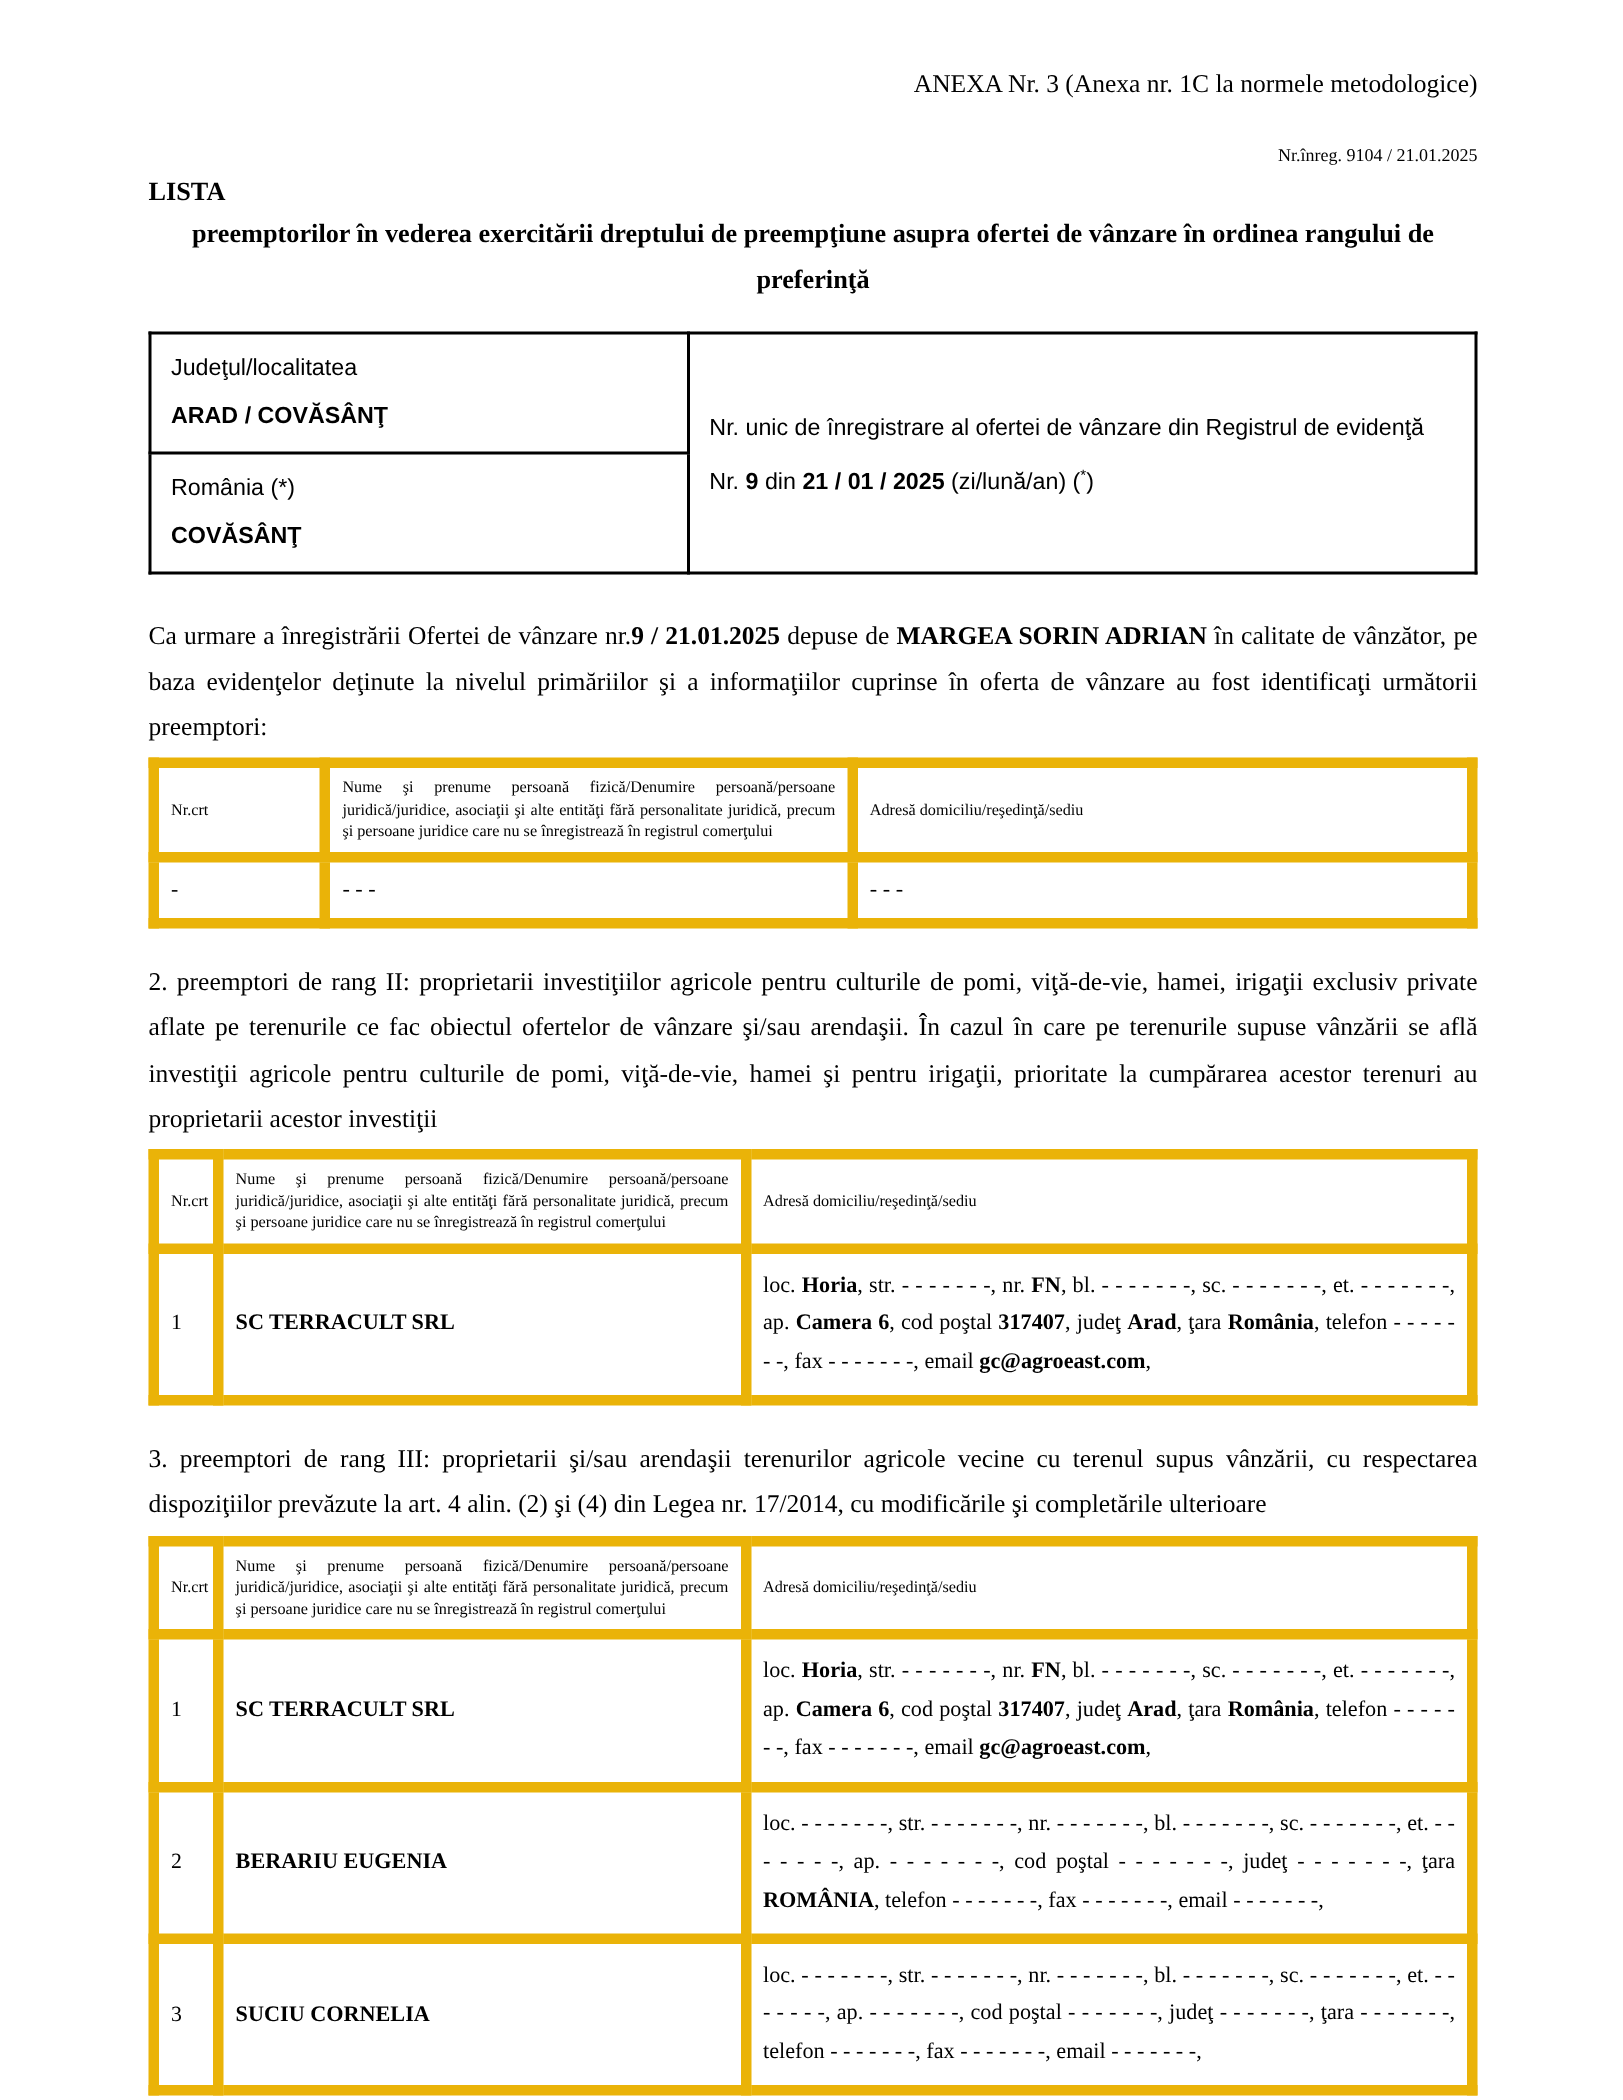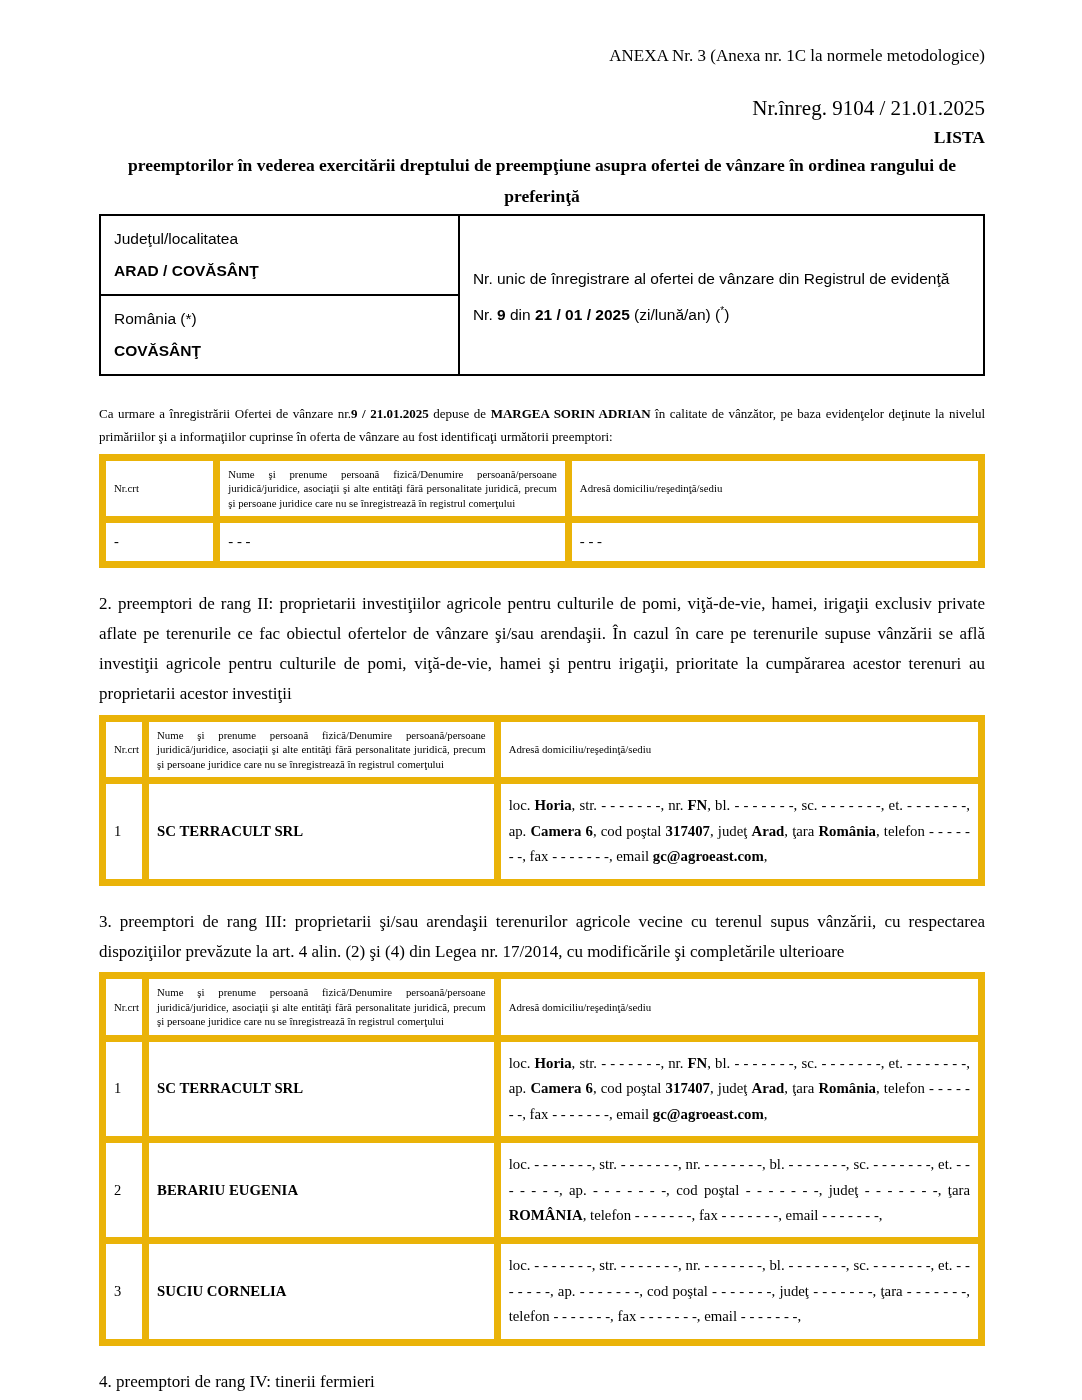--- a/index.html
+++ b/index.html
@@ -6,39 +6,39 @@
   html,body { background:#e8e8e8; }
   .page {
     width:1082px; height:1400px; background:#ffffff; margin:0 auto;
     position:relative; color:#000;
     font-family:"Liberation Serif","DejaVu Serif",serif;
     overflow:hidden;
   }
   .content { position:absolute; left:99px; top:0; width:886px; }
 
   .annex-line { margin-top:46px; text-align:right; font-size:17px; }
-  .reg-line   { margin-top:30px; text-align:right; font-size:21px; }
-  .doc-title  { margin-top:6px; text-align:right; font-size:17.5px; font-weight:bold; }
+  .reg-line   { margin-top:30px; text-align:right; font-size:12px; }
+  .doc-title  { margin-top:6px; text-align:left; font-size:17.5px; font-weight:bold; }
   .doc-subtitle { text-align:center; font-size:17.5px; font-weight:bold; line-height:1.75; margin-top:2px; }
 
   
   .info-table {
-    width:100%; border-collapse:collapse; margin-top:3px;
+    width:100%; border-collapse:collapse; margin-top:20px;
     font-family:"Liberation Sans","DejaVu Sans",sans-serif; font-size:15.5px;
   }
   .info-table td { border:2px solid #000; vertical-align:middle; padding:10px 13px; }
   .info-table .cell-left { width:40.6%; }
   .info-table .lbl { font-weight:normal; margin:4px 0 14px; }
   .info-table .val { font-weight:bold; margin-bottom:4px; }
   .info-table .reg-text { text-align:justify; line-height:2.4; }
   .info-table .reg-num  { line-height:2.0; margin-top:2px; }
   .info-table sup { font-size:10px; }
 
   .intro {
-    margin-top:26px; font-size:13px; line-height:1.78; text-align:justify;
+    margin-top:26px; font-size:17px; line-height:1.78; text-align:justify;
   }
   .section-heading {
     font-size:17px; line-height:1.78; text-align:justify; margin-top:4px;
   }
   .section-heading.spaced { margin-top:18px; }
 
   
   .p-table {
     width:100%; border-collapse:collapse; table-layout:fixed;
     margin:5px 0 21px; border:2px solid #000;

